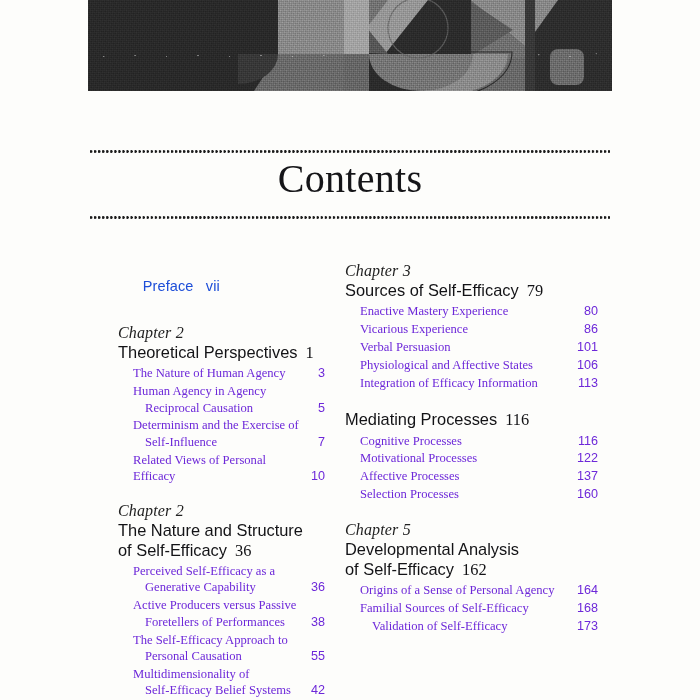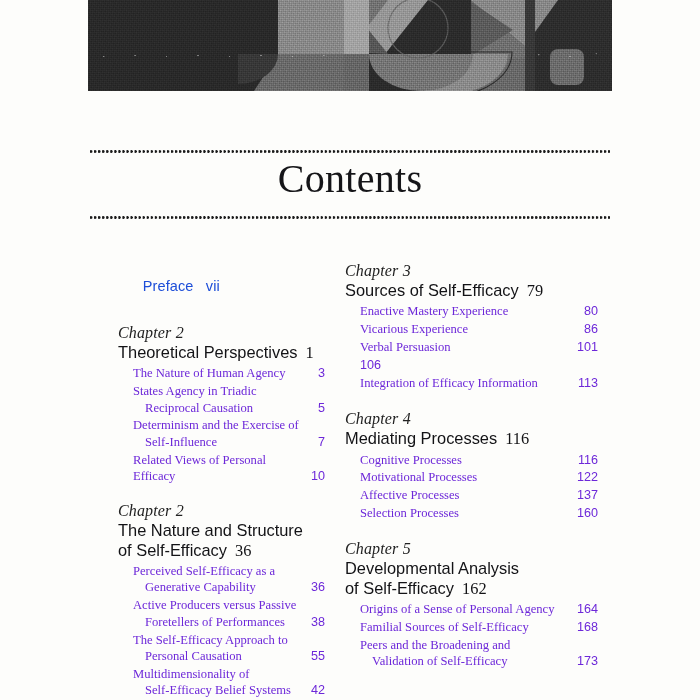--- a/index.html
+++ b/index.html
@@ -218,21 +218,21 @@
       <div class="chapter-title-row">
         <span class="ct-text">Theoretical Perspectives</span>
         <span class="ct-page">1</span>
       </div>
       <div class="entries">
         <div class="entry">
           <span class="e-text"><span>The Nature of Human Agency</span></span>
           <span class="e-page">3</span>
         </div>
         <div class="entry two-line">
-          <span class="e-text"><span>States Agency in Triadic</span><span class="cont">Reciprocal Causation</span></span>
+          <span class="e-text"><span>Human Agency in Agency</span><span class="cont">Reciprocal Causation</span></span>
           <span class="e-page">5</span>
         </div>
         <div class="entry two-line">
           <span class="e-text"><span>Determinism and the Exercise of</span><span class="cont">Self-Influence</span></span>
           <span class="e-page">7</span>
         </div>
         <div class="entry">
           <span class="e-text"><span>Related Views of Personal Efficacy</span></span>
           <span class="e-page">10</span>
         </div>
@@ -290,31 +290,31 @@
         </div>
         <div class="entry">
           <span class="e-text"><span>Vicarious Experience</span></span>
           <span class="e-page">86</span>
         </div>
         <div class="entry">
           <span class="e-text"><span>Verbal Persuasion</span></span>
           <span class="e-page">101</span>
         </div>
         <div class="entry">
+          <span class="e-text"><span>Physiological and Affective States</span></span>
           <span class="e-page">106</span>
         </div>
         <div class="entry">
           <span class="e-text"><span>Integration of Efficacy Information</span></span>
           <span class="e-page">113</span>
         </div>
       </div>
     </div>
 
     <div class="chapter-block" style="margin-top:19px;">
-      <div class="chapter-label">Chapter 4</div>
       <div class="chapter-title-row">
         <span class="ct-text">Mediating Processes</span>
         <span class="ct-page">116</span>
       </div>
       <div class="entries">
         <div class="entry">
           <span class="e-text"><span>Cognitive Processes</span></span>
           <span class="e-page">116</span>
         </div>
         <div class="entry">
@@ -345,20 +345,20 @@
       <div class="entries">
         <div class="entry">
           <span class="e-text"><span>Origins of a Sense of Personal Agency</span></span>
           <span class="e-page">164</span>
         </div>
         <div class="entry">
           <span class="e-text"><span>Familial Sources of Self-Efficacy</span></span>
           <span class="e-page">168</span>
         </div>
         <div class="entry two-line">
-          <span class="e-text"><span>Peers and the Broadening and</span><span class="cont">Validation of Self-Efficacy</span></span>
+          <span class="e-text"><span class="cont">Validation of Self-Efficacy</span></span>
           <span class="e-page">173</span>
         </div>
       </div>
     </div>
 
   </div>
 </div>
 
 </body></html>

